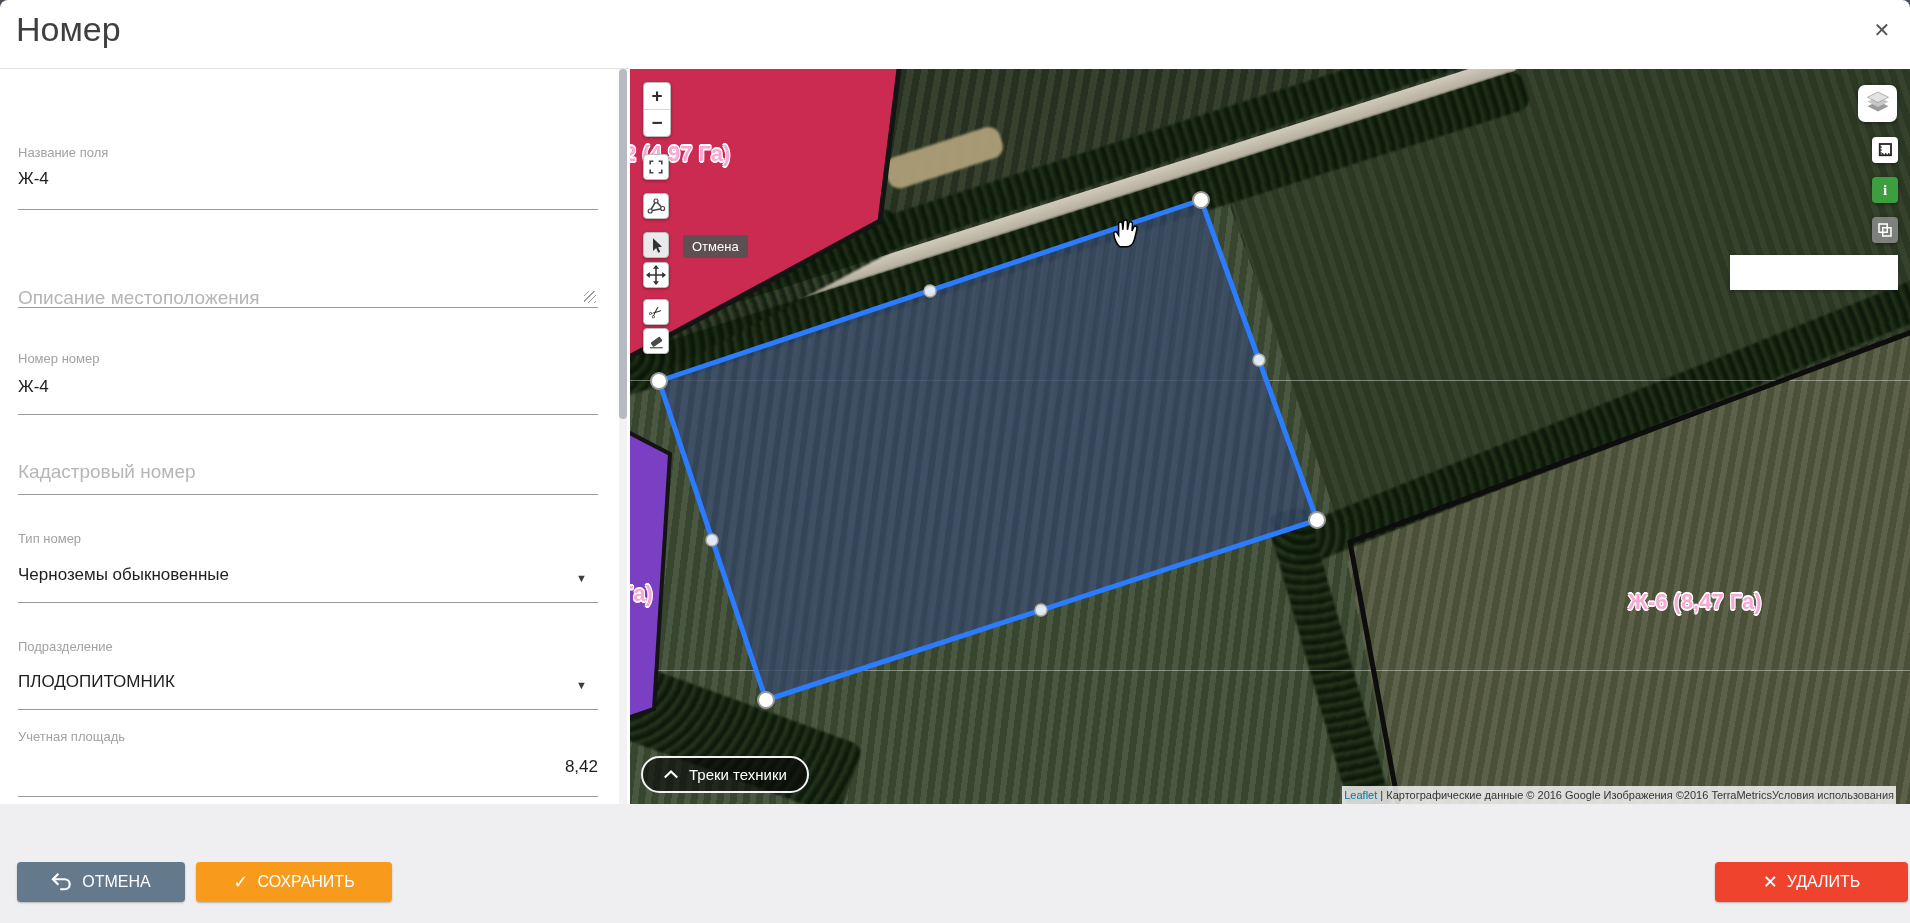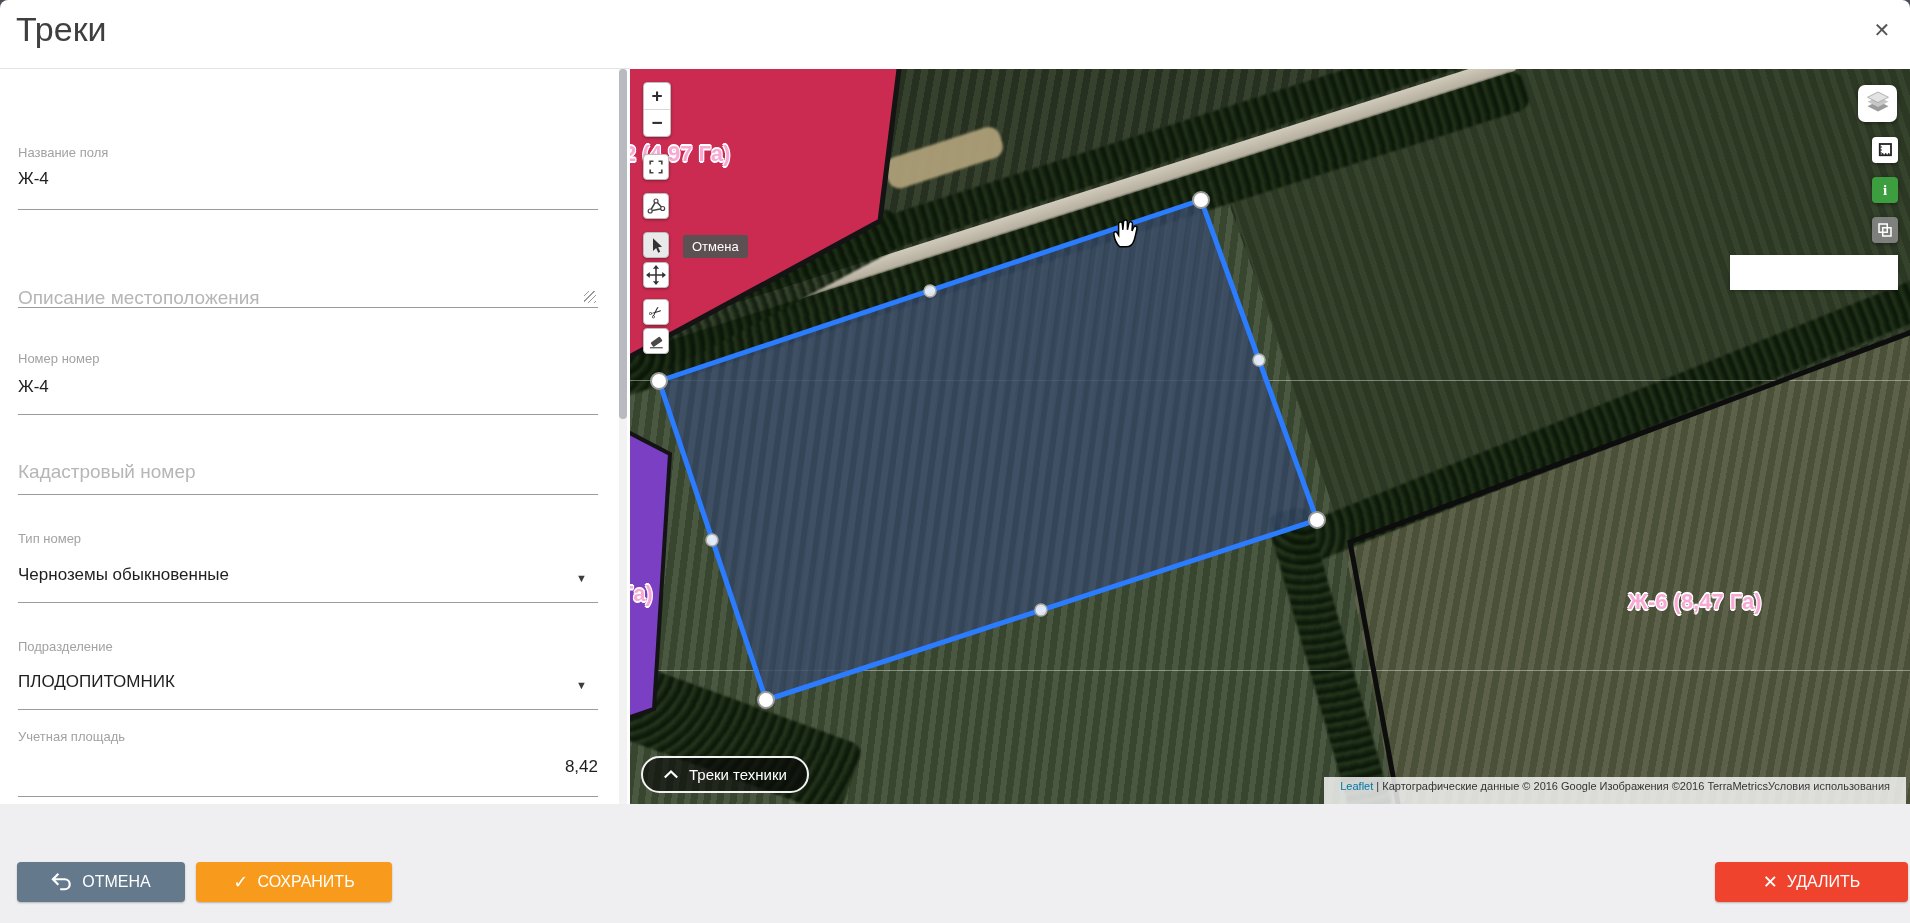--- a/index.html
+++ b/index.html
@@ -43,39 +43,39 @@
   .zoomctl button{display:block;width:26px;height:26px;background:#fff;border:none;font-size:19px;font-weight:bold;color:#2e2e2e;cursor:pointer;padding:0;line-height:24px;}
   .zoomctl .zdiv{height:1px;background:#d7d7d7;}
   .tooltip{position:absolute;left:53px;top:166px;height:23px;line-height:23px;padding:0 9px;background:rgba(84,84,84,.92);color:#fff;font-size:13px;border-radius:2px;}
   .rbtn{position:absolute;border:none;border-radius:4px;box-shadow:0 1px 4px rgba(0,0,0,.45);cursor:pointer;display:flex;align-items:center;justify-content:center;padding:0;}
   .btn-layers{right:13px;top:16px;width:39px;height:37px;background:#fff;border-radius:7px;}
   .btn-ruler{right:12px;top:68px;width:26px;height:26px;background:#fff;}
   .btn-info{right:12px;top:108px;width:26px;height:26px;background:#3d9e40;color:#fff;font-weight:bold;font-size:15px;font-family:"Liberation Serif","DejaVu Serif",serif;}
   .btn-overlap{right:12px;top:148px;width:26px;height:26px;background:rgba(140,140,140,.85);}
   .white-box{position:absolute;right:12px;top:186px;width:168px;height:35px;background:#fff;box-shadow:0 1px 3px rgba(0,0,0,.3);}
   .tracks{position:absolute;left:11px;bottom:11px;height:37px;padding:11px 20px;border-radius:19px;background:rgba(10,10,10,.62);border:2px solid #f2f2f2;color:#fff;font-size:15px;display:flex;align-items:center;gap:10px;cursor:pointer;}
-  .attribution{position:absolute;right:4px;bottom:0;height:27px;line-height:18px;padding:0 16px;background:rgba(255,255,255,.8);font-size:11px;color:#333;white-space:nowrap;}
+  .attribution{position:absolute;right:14px;bottom:0;height:18px;line-height:18px;padding:0 2px;background:rgba(255,255,255,.8);font-size:11px;color:#333;white-space:nowrap;}
   .attribution a{text-decoration:none;}
   .a-leaflet{color:#0078a8;}
   .a-terms{color:#3a3a3a;}
   .hand-cursor{position:absolute;left:478px;top:146px;}
   
   .footer{position:absolute;left:0;top:804px;width:1910px;height:119px;background:#efeff1;}
   .fbtn{position:absolute;top:58px;height:40px;border:none;border-radius:4px;color:#fff;font-size:16px;display:flex;align-items:center;justify-content:center;gap:9px;cursor:pointer;box-shadow:0 1px 2px rgba(0,0,0,.25);font-family:inherit;}
   .btn-cancel{left:17px;width:168px;background:#64798c;}
   .btn-save{left:196px;width:196px;background:#f89b1c;}
   .btn-delete{left:1715px;width:193px;background:#f0432e;}
   .fbtn .ic{font-size:18px;font-weight:bold;line-height:1;}
 </style>
 </head>
 <body>
 
 <div class="dialog">
 
-  <div class="hdr-title">Треки</div>
+  <div class="hdr-title">Номер</div>
   <button class="hdr-close">✕</button>
   <div class="hdr-line"></div>
 
   <div class="form">
     <div class="f-label" style="top:76px">Название поля</div>
     <div class="f-value" style="top:100px">Ж-4</div>
     <div class="f-line" style="top:140px"></div>
 
     <div class="f-ph" style="top:218px">Описание местоположения</div>
     <div class="f-resize" style="top:222px"></div>

